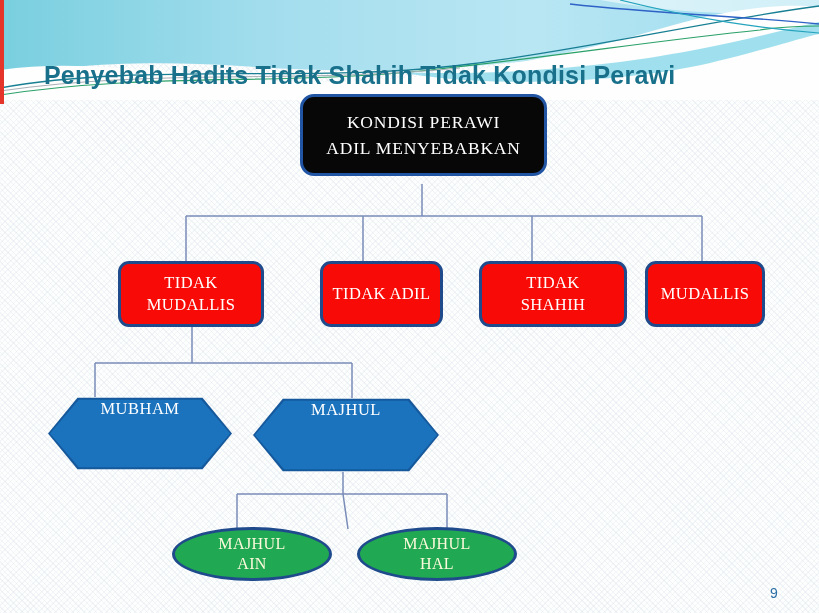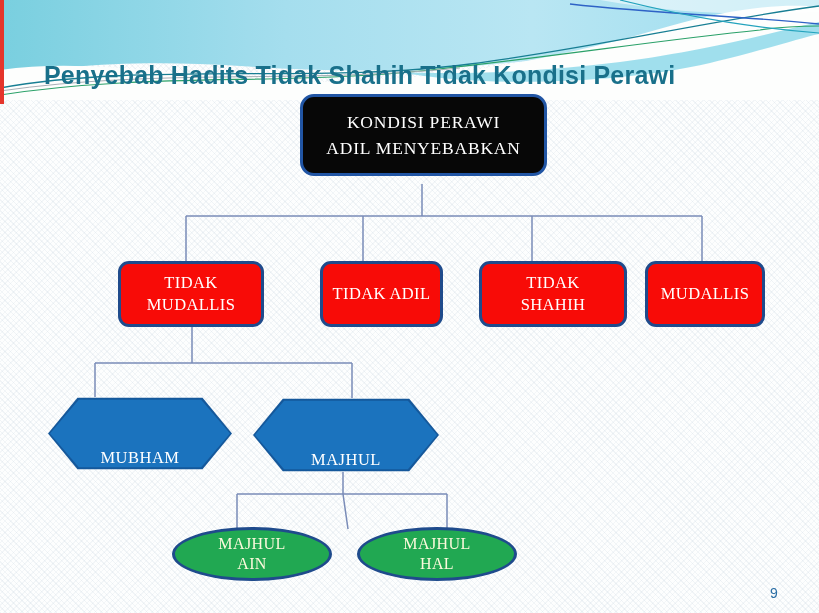--- a/index.html
+++ b/index.html
@@ -39,21 +39,21 @@
     background:#F80B07; border:3px solid #1F4B8C; border-radius:11px;
     font-size:16.5px; letter-spacing:.4px; line-height:22px;
   }
   .hex {
     position:absolute; box-sizing:border-box; background:#15589B;
     clip-path:polygon(0 50%, 16% 1%, 84% 1%, 100% 50%, 84% 99%, 16% 99%);
   }
   .hex-in {
     position:absolute; inset:2px; background:#1B73BE;
     clip-path:polygon(0 50%, 16% 1%, 84% 1%, 100% 50%, 84% 99%, 16% 99%);
-    display:flex; align-items:flex-end; justify-content:center;
+    display:flex; align-items:flex-start; justify-content:center;
     color:#fff; font-size:16.5px; letter-spacing:.5px; text-align:center;
   }
   .ellipse {
     background:#21A852; border:3px solid #1F4B8C; border-radius:50%;
     color:#FCFADC; font-size:16px; line-height:20px; letter-spacing:.4px;
   }
   .page-number {
     position:absolute; left:770px; top:585px;
     font-family:"Liberation Sans", sans-serif;
     font-size:14px; color:#2A6EA5;

